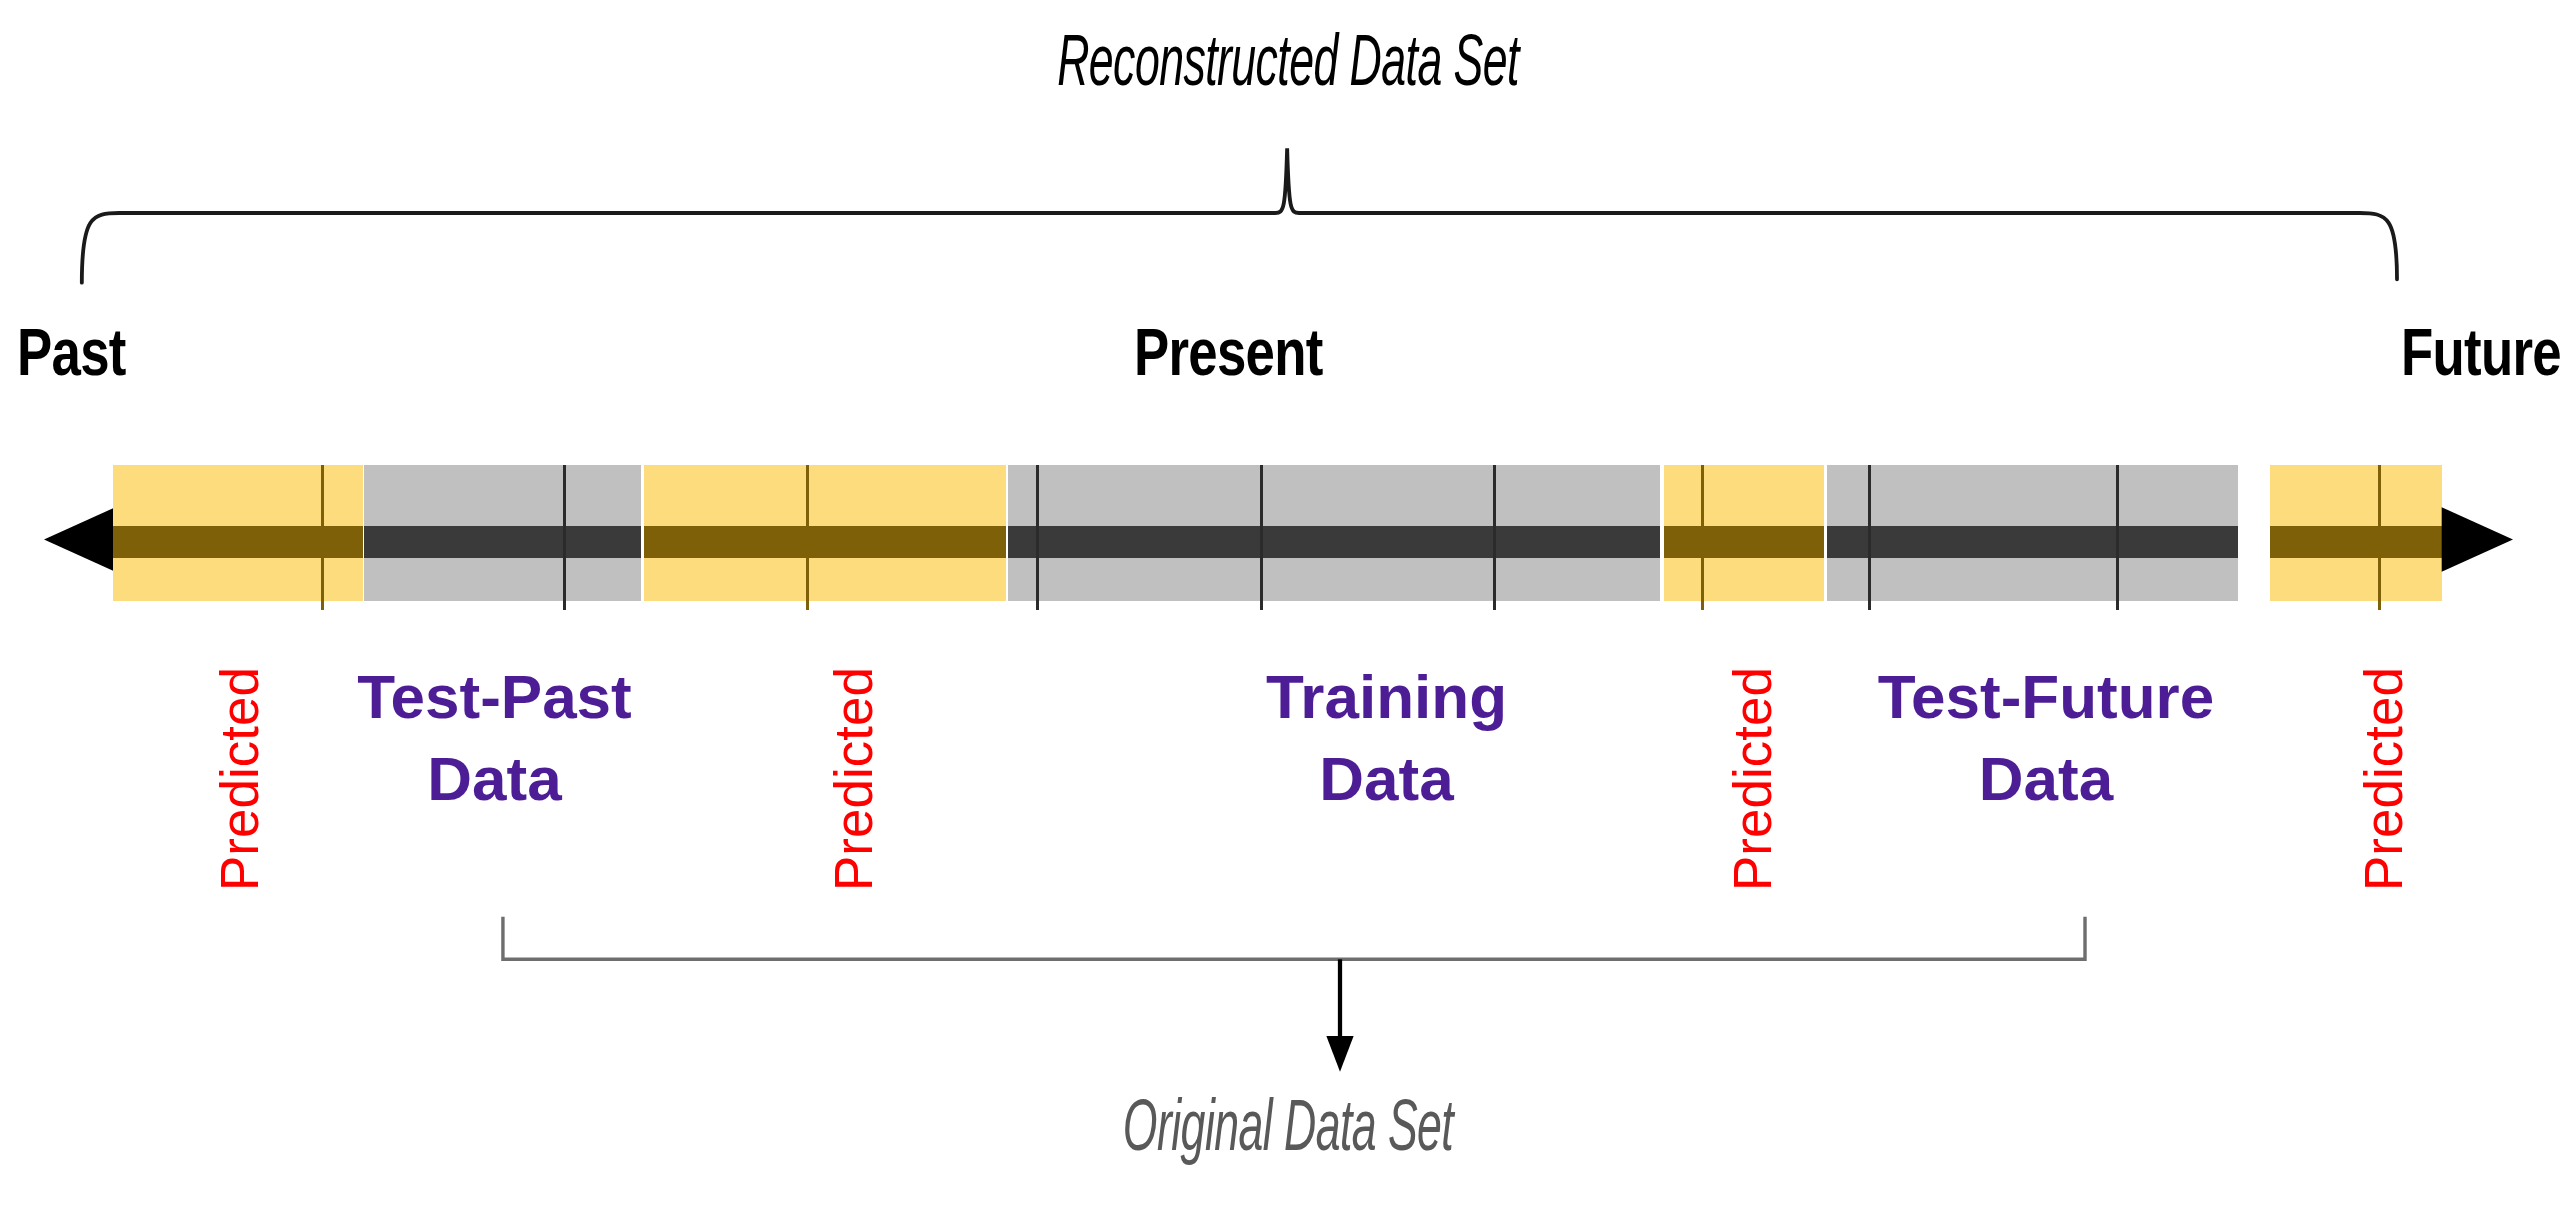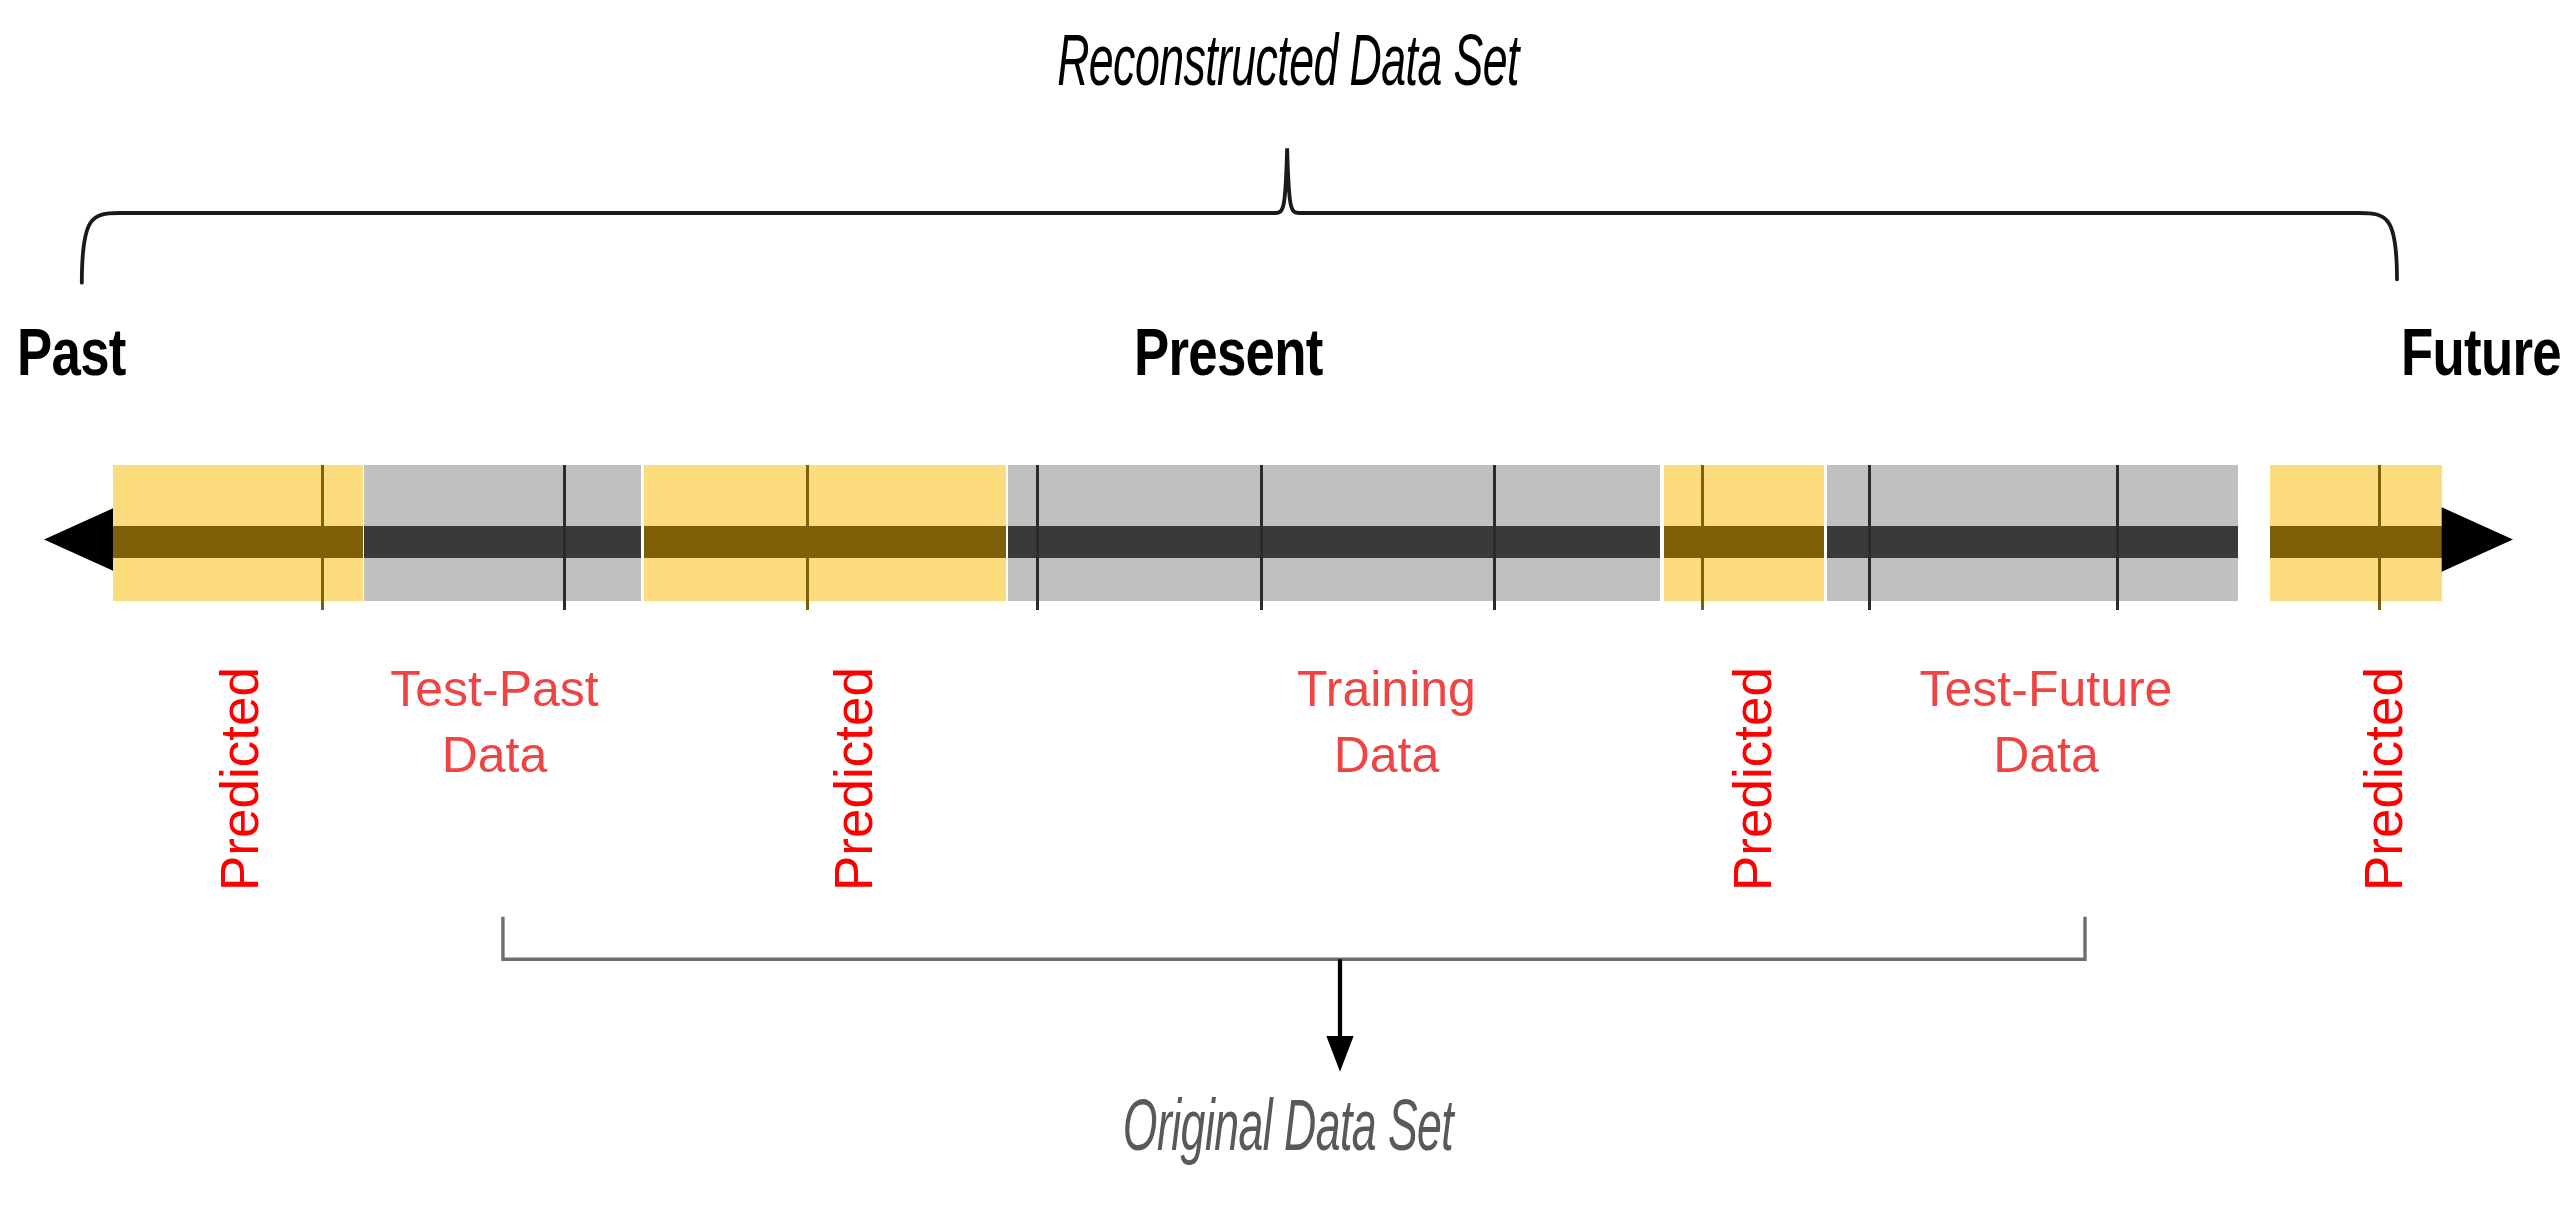--- a/index.html
+++ b/index.html
@@ -50,21 +50,21 @@
   
   .predicted-label{
     position:absolute;color:#FF0000;font-size:53px;font-weight:400;
     white-space:nowrap;letter-spacing:0px;
     transform-origin:0% 0%;
     transform:rotate(-90deg);
   }
 
   
   .data-label{
-    position:absolute;color:#ef4444;font-size:50px;font-weight:400;
+    position:absolute;color:#4c1d95;font-size:62px;font-weight:700;
     text-align:center;line-height:1.32;white-space:nowrap;
   }
   .data-label span{display:block;}
 
   
   #original-bracket{position:absolute;left:0;top:869px;width:2576px;height:213px;}
 
   #original-title{
     position:absolute;left:0;top:1084px;width:2576px;text-align:center;
     font-size:72px;font-style:italic;font-weight:400;color:#595959;

